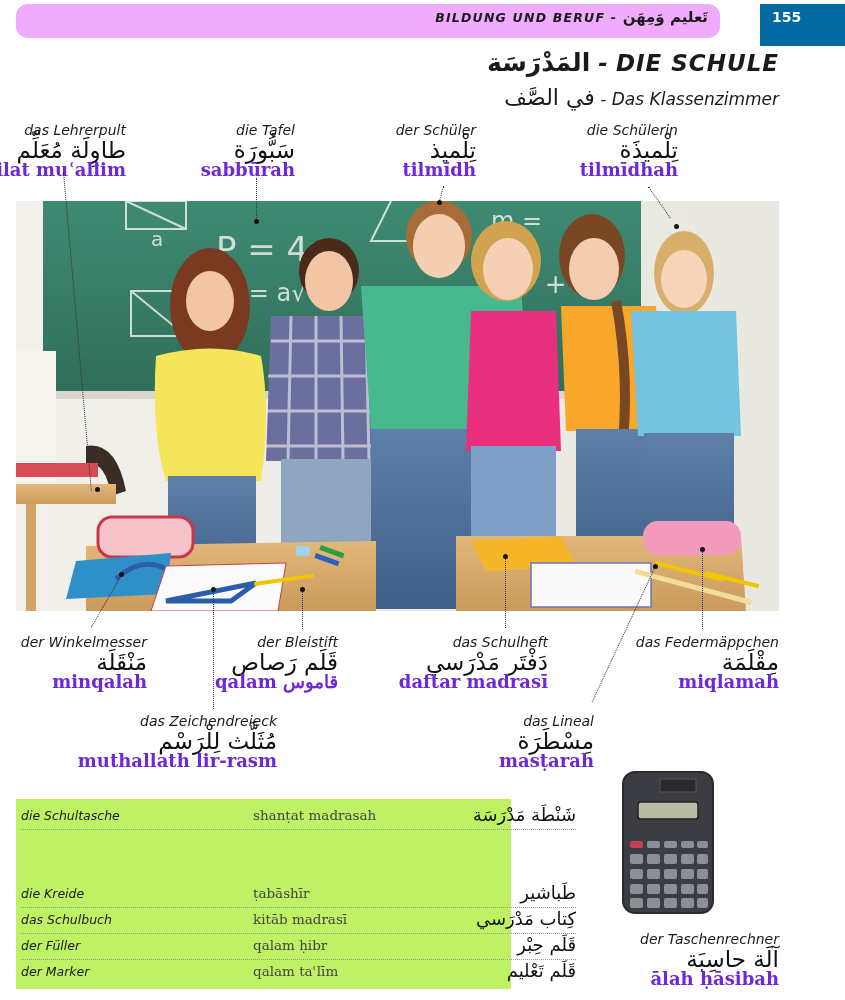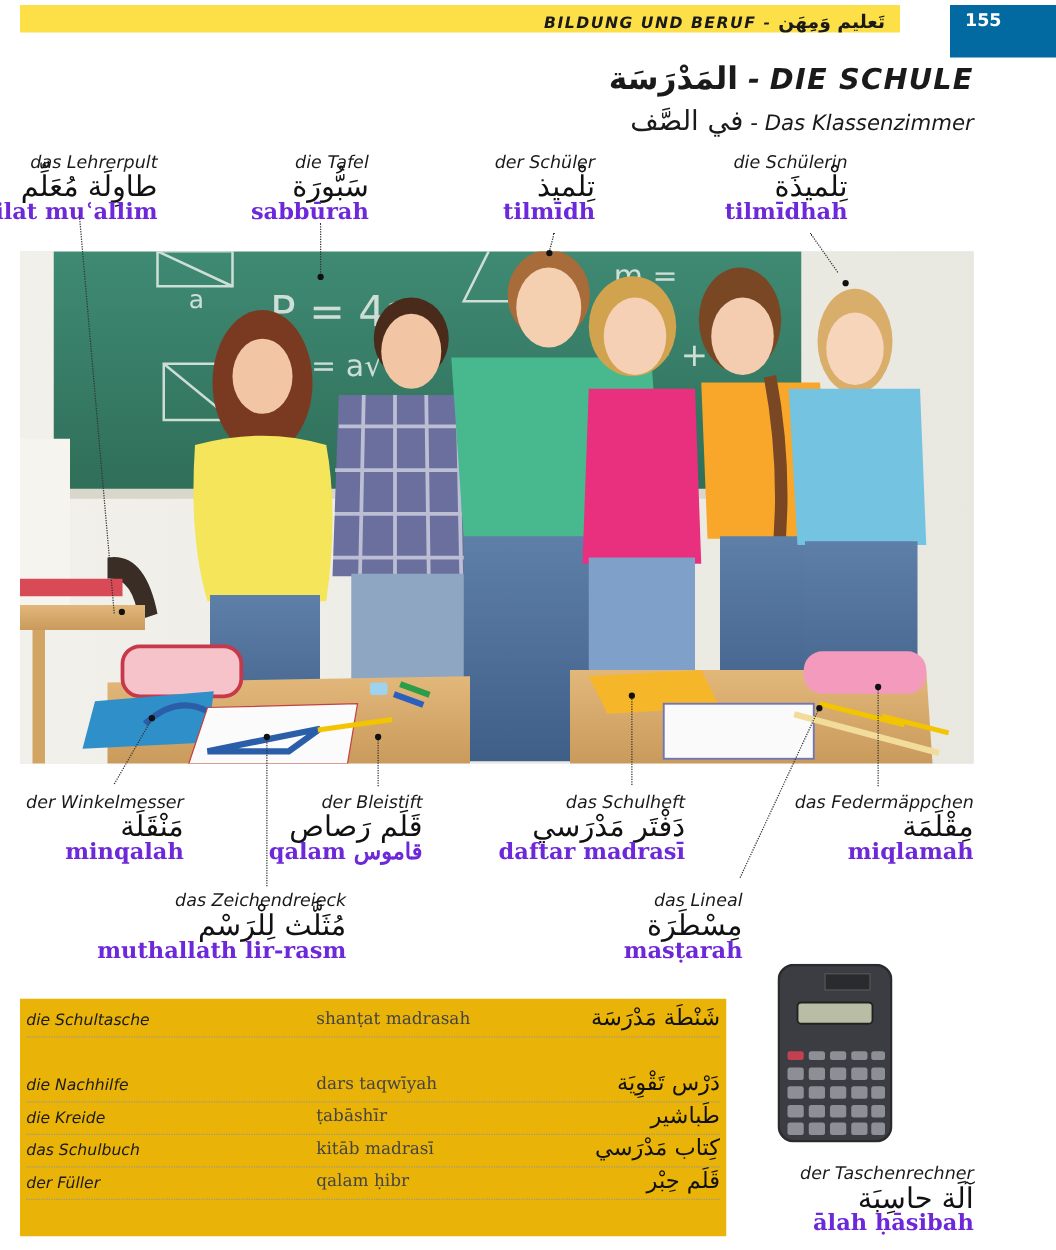--- a/index.html
+++ b/index.html
@@ -1,18 +1,18 @@
 <!DOCTYPE html>
 <html><head>
 <meta charset="utf-8">
 <style>
   html, body { margin:0; padding:0; background:#ffffff; }
   body { width:845px; height:1000px; position:relative; overflow:hidden; font-family:"DejaVu Sans", sans-serif; color:#1a1a1a; }
 
-  .hdr-bar { position:absolute; left:16px; top:4px; width:704px; height:22px; background:#fde047; }
+  .hdr-bar { position:absolute; left:16px; top:4px; width:704px; height:34px; background:#f0abfc;border-radius:12px; }
   .hdr-text { position:absolute; right:12px; top:0; height:27px; line-height:27px; font-size:12.5px; font-weight:bold; font-style:italic; letter-spacing:1.2px; color:#1a1a1a; white-space:nowrap; }
   .hdr-text .ar { font-style:normal; font-size:15px; letter-spacing:0; }
   .page-tab { position:absolute; left:728px; top:4px; width:117px; height:42px; background:#0369a1;margin-left:32px; }
   .page-num { position:absolute; left:12px; top:0; line-height:27px; font-size:14px; font-weight:bold; color:#ffffff; }
 
   .title { position:absolute; right:66px; top:48px; font-size:23px; font-weight:bold; font-style:italic; letter-spacing:1px; white-space:nowrap; }
   .title .ar { font-style:normal; font-size:25px; letter-spacing:0; }
   .subtitle { position:absolute; right:66px; top:85px; font-size:17px; font-style:italic; white-space:nowrap; }
   .subtitle .ar { font-style:normal; font-size:22px; }
 
@@ -20,21 +20,21 @@
   .label .de { font-size:14px; font-style:italic; color:#1a1a1a; line-height:17px; }
   .label .ar { font-size:23px; line-height:23px; color:#111; direction:rtl; }
   .label .tr { font-family:"DejaVu Serif", serif; font-size:18px; line-height:16px; color:#6d28d9; font-weight:bold; }
 
   .photo { position:absolute; left:16px; top:201px; width:763px; height:410px; overflow:hidden; background:#e9e8e2; }
   .photo svg { display:block; }
 
   .leader { position:absolute; border-left:1.3px dotted #333; width:0; transform-origin:top left; }
   .dot { position:absolute; width:5px; height:5px; background:#111; border-radius:50%; margin:-2.5px 0 0 -2.5px; }
 
-  .vocab { position:absolute; left:16px; top:799px; width:565px; height:190px; background:#eab308; }
+  .vocab { position:absolute; left:16px; top:799px; width:495px; height:190px; background:#bef264; }
   .vrow { position:absolute; left:5px; width:555px; height:26px; border-bottom:1px dotted #9a9a8a; }
   .vrow .c1 { position:absolute; left:0; top:5px; font-size:12.5px; font-style:italic; color:#1a1a1a; }
   .vrow .c2 { position:absolute; left:232px; top:4px; font-family:"DejaVu Serif", serif; font-size:13.5px; color:#444; }
   .vrow .c3 { position:absolute; right:0; top:1px; font-size:18px; direction:rtl; color:#111; }
 
   .calc { position:absolute; left:622px; top:771px; width:92px; height:143px; }
 </style>
 </head>
 <body>
 
@@ -247,39 +247,39 @@
   <div class="ar">مِسْطَرَة</div>
   <div class="tr">masṭarah</div>
 </div>
 
 <div class="vocab">
   <div class="vrow" style="top:4px;">
     <span class="c1">die Schultasche</span>
     <span class="c2">shanṭat madrasah</span>
     <span class="c3">شَنْطَة مَدْرَسَة</span>
   </div>
-  <div class="vrow" style="top:56px;">
-    <span class="c1">die Nachhilfe</span>
-    <span class="c2">dars taqwīyah</span>
-    <span class="c3">دَرْس تَقْوِيَة</span>
-  </div>
   <div class="vrow" style="top:82px;">
     <span class="c1">die Kreide</span>
     <span class="c2">ṭabāshīr</span>
     <span class="c3">طَباشير</span>
   </div>
   <div class="vrow" style="top:108px;">
     <span class="c1">das Schulbuch</span>
     <span class="c2">kitāb madrasī</span>
     <span class="c3">كِتاب مَدْرَسي</span>
   </div>
   <div class="vrow" style="top:134px;">
     <span class="c1">der Füller</span>
     <span class="c2">qalam ḥibr</span>
     <span class="c3">قَلَم حِبْر</span>
+  </div>
+  <div class="vrow" style="top:160px; border-bottom:none;">
+    <span class="c1">der Marker</span>
+    <span class="c2">qalam taʿlīm</span>
+    <span class="c3">قَلَم تَعْليم</span>
   </div>
 </div>
 
 <div class="calc">
   <svg width="92" height="143" viewBox="0 0 92 143" xmlns="http://www.w3.org/2000/svg">
     <rect x="1" y="1" width="90" height="141" rx="12" fill="#3b3d42" stroke="#2a2b2e" stroke-width="2"></rect>
     <rect x="38" y="8" width="36" height="13" fill="#2a2b2f" stroke="#555" stroke-width="1"></rect>
     <rect x="16" y="31" width="60" height="17" rx="3" fill="#b9bda6" stroke="#222" stroke-width="1.5"></rect>
     <g fill="#8c8f95">
       <rect x="8" y="70" width="13" height="7" rx="2" fill="#c2404f"></rect>

